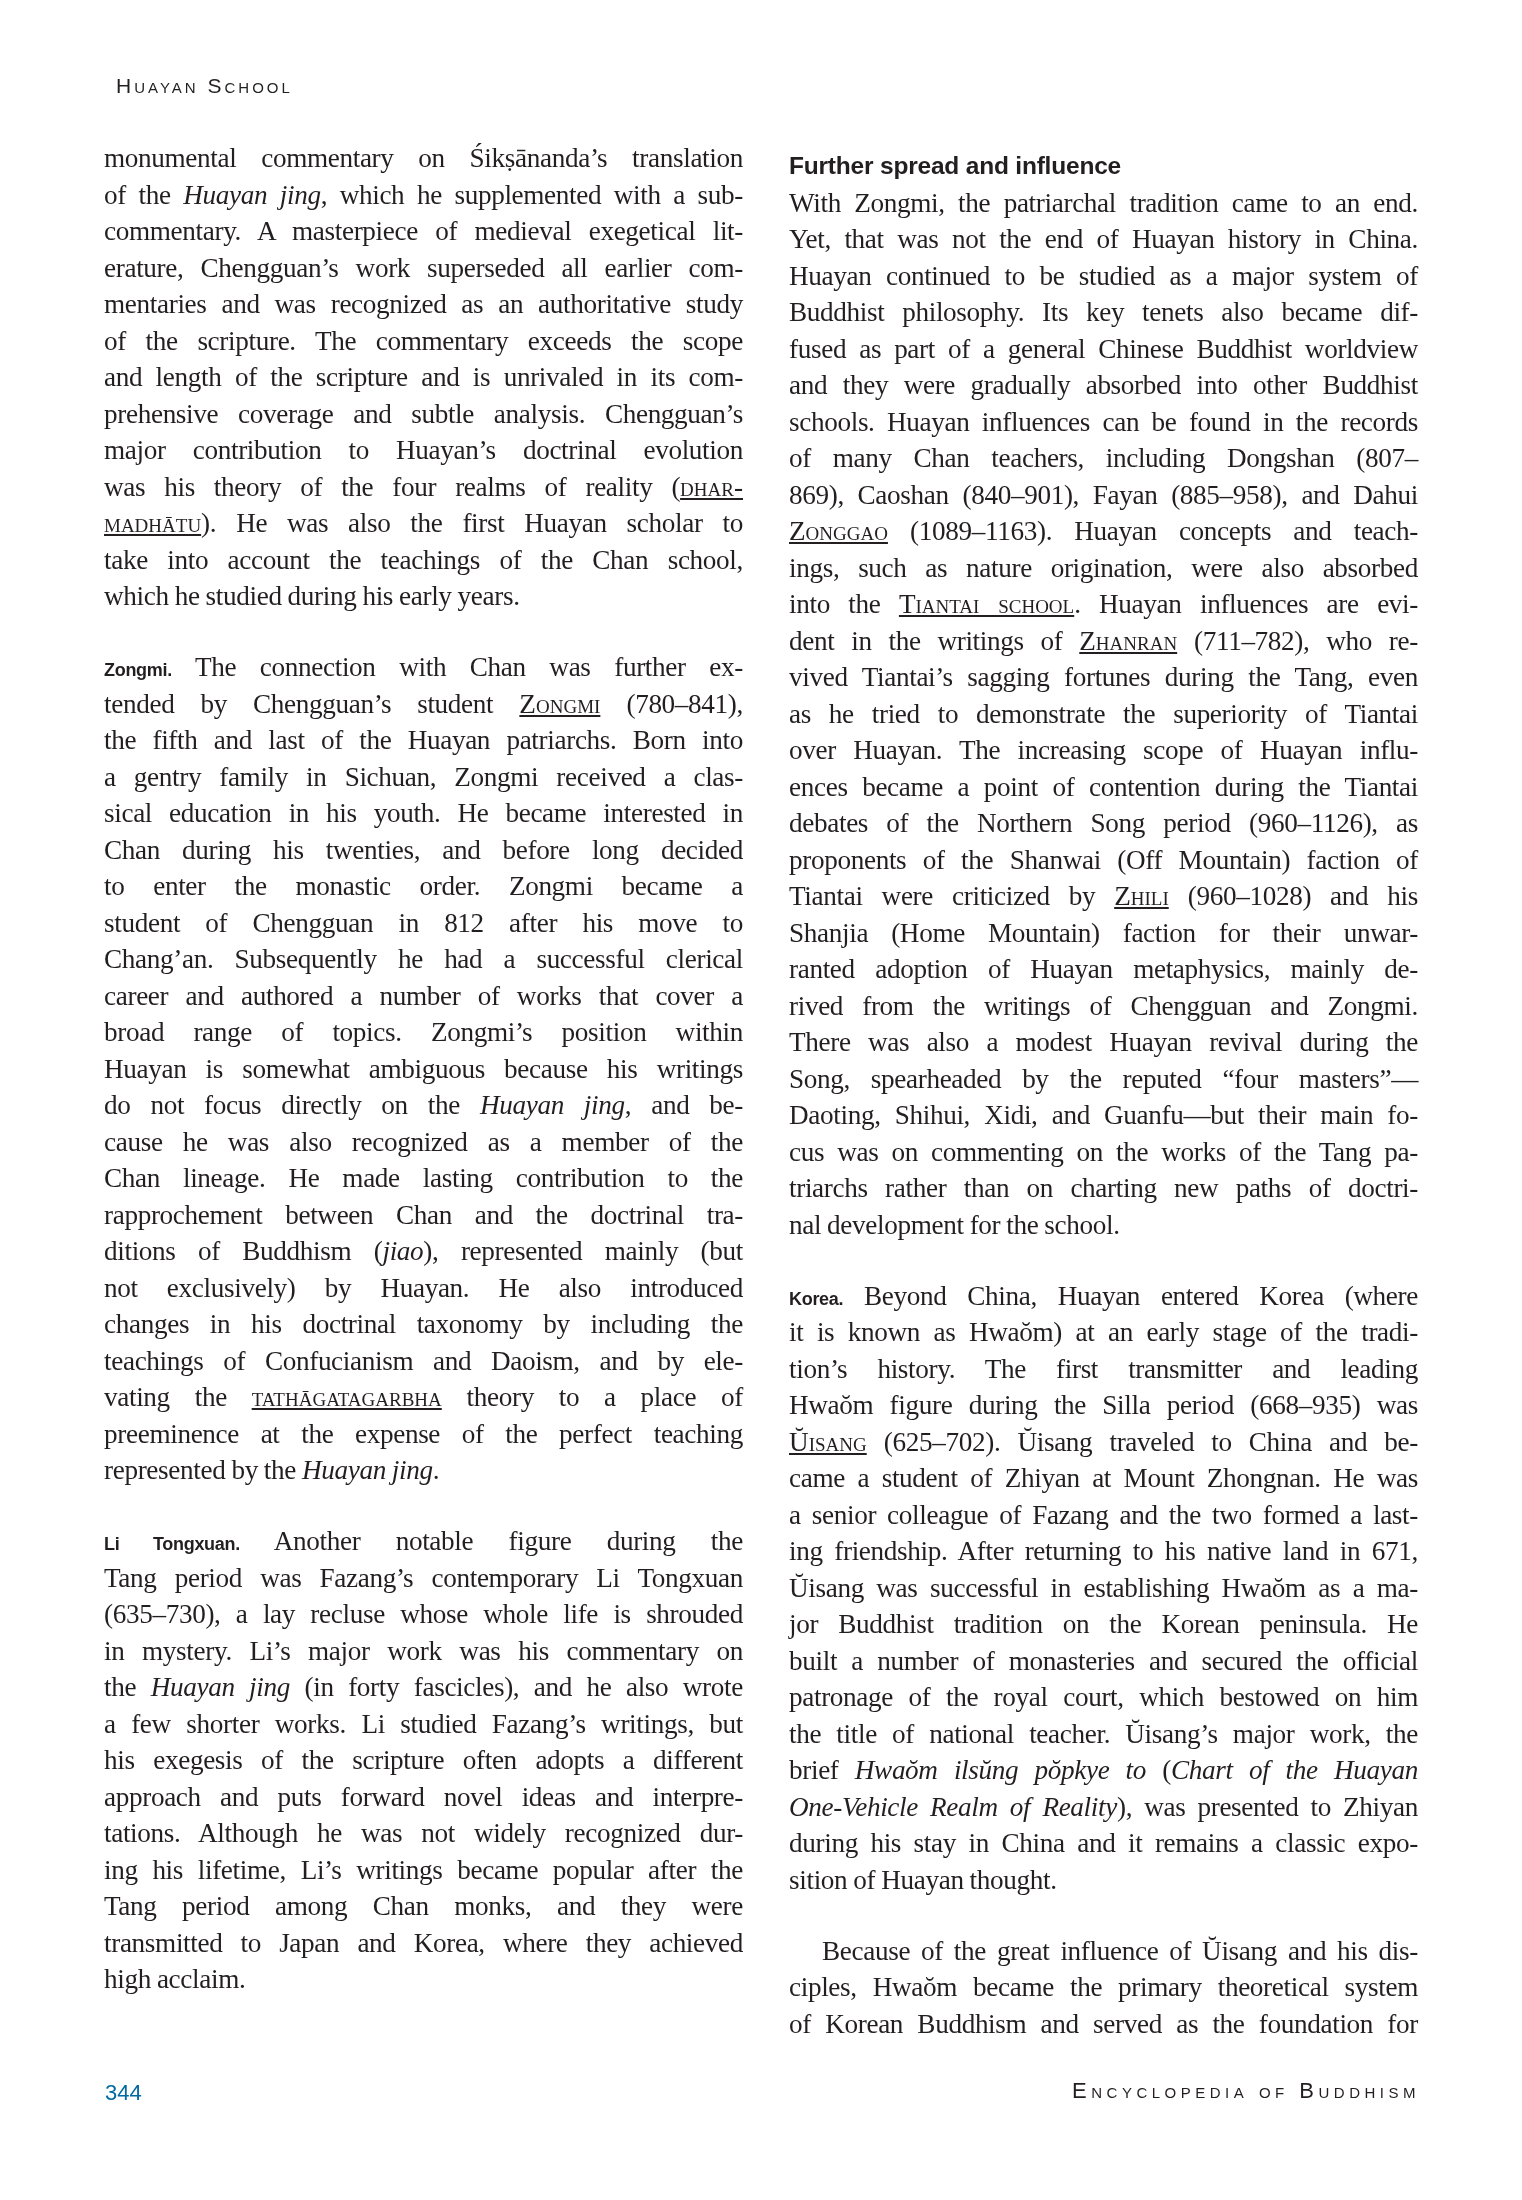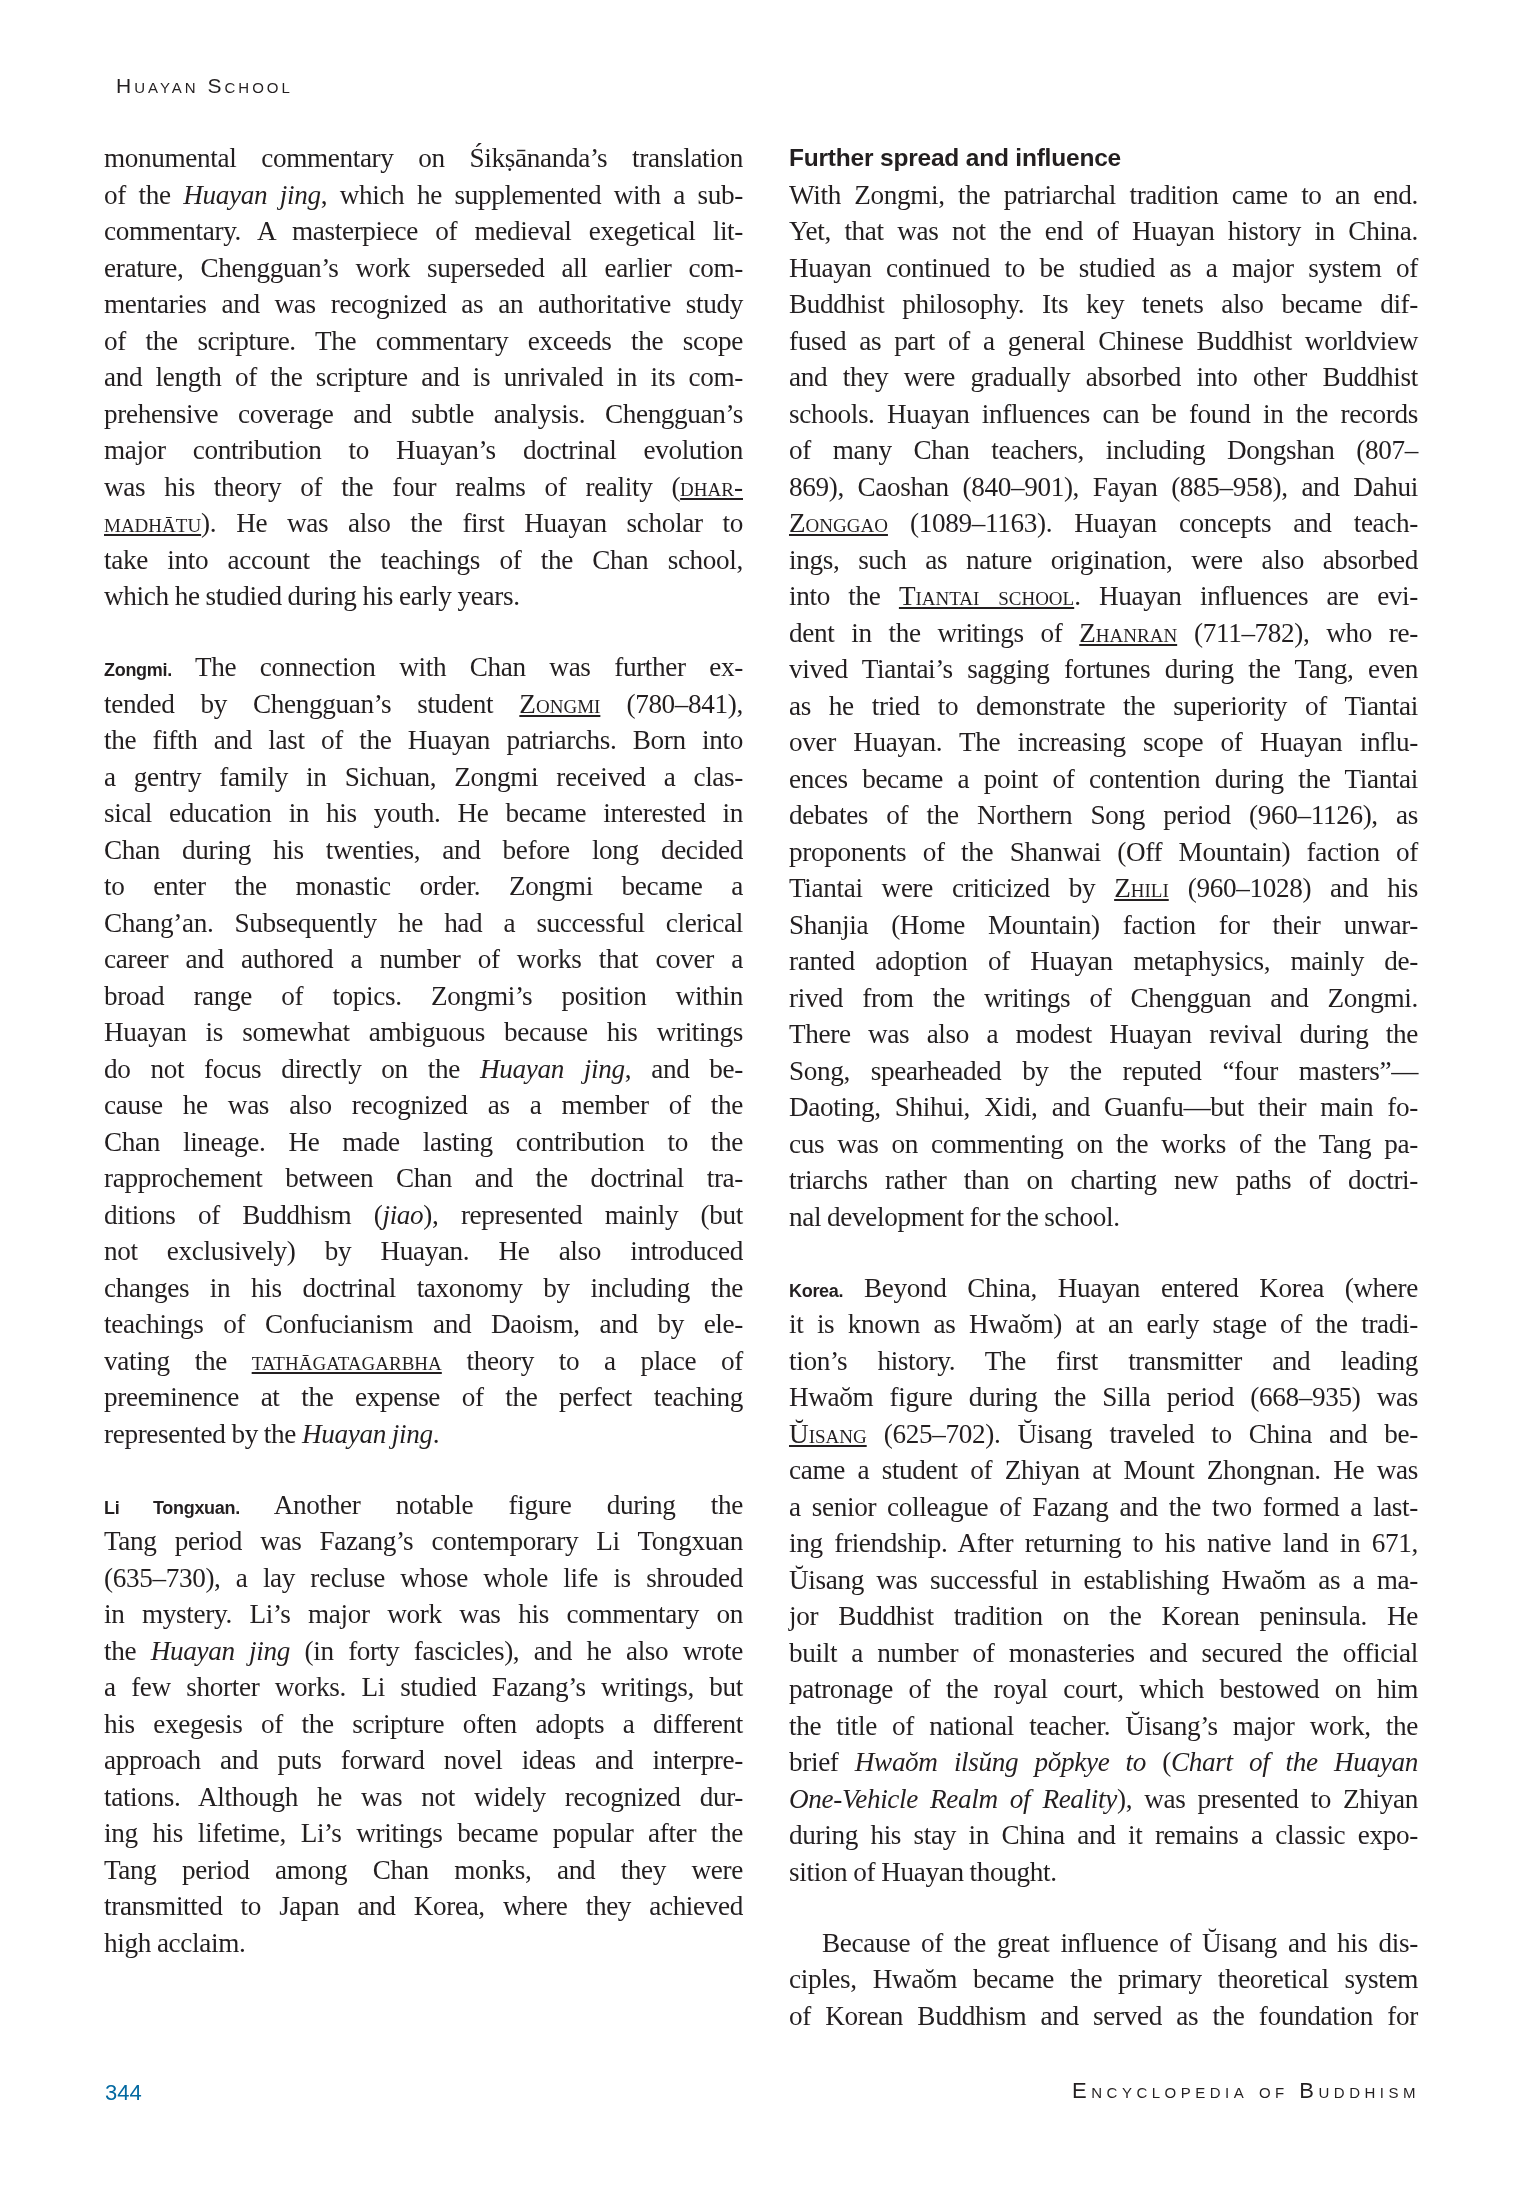--- a/index.html
+++ b/index.html
@@ -9,21 +9,21 @@
     color: #231f20;
   }
   .running-head {
     position: absolute; left: 116px; top: 74px;
     font-family: "Liberation Sans", "DejaVu Sans", sans-serif;
     font-size: 21px; letter-spacing: 3px; font-variant: small-caps;
     color: #231f20;
   }
   .column { position: absolute; top: 140px; }
   .col-left { left: 104px; width: 639px; }
-  .col-right { left: 789px; width: 629px; }
+  .col-right { left: 789px; width: 629px; margin-top: 8px; }
   .para { margin: 0 0 34.5px 0; }
   .para.no-gap { margin-bottom: 0; }
   .heading {
     font-family: "Liberation Sans", "DejaVu Sans", sans-serif;
     font-weight: bold; font-size: 24.5px; height: 36.5px; line-height: 36.5px;
     letter-spacing: -0.2px;
   }
   .line {
     display: block; height: 36.5px; line-height: 36.5px;
     font-size: 27.2px; white-space: nowrap;
@@ -72,20 +72,21 @@
       <span class="line last"><span>which he studied during his early years.</span></span>
     </div>
     <div class="para">
       <span class="line"><span class="run-b">Zongmi.</span><span> The connection with Chan was further ex-</span></span>
       <span class="line"><span>tended by Chengguan’s student </span><span class="run-sc">Zongmi</span><span> (780–841),</span></span>
       <span class="line"><span>the fifth and last of the Huayan patriarchs. Born into</span></span>
       <span class="line"><span>a gentry family in Sichuan, Zongmi received a clas-</span></span>
       <span class="line"><span>sical education in his youth. He became interested in</span></span>
       <span class="line"><span>Chan during his twenties, and before long decided</span></span>
       <span class="line"><span>to enter the monastic order. Zongmi became a</span></span>
+      <span class="line"><span>student of Chengguan in 812 after his move to</span></span>
       <span class="line"><span>Chang’an. Subsequently he had a successful clerical</span></span>
       <span class="line"><span>career and authored a number of works that cover a</span></span>
       <span class="line"><span>broad range of topics. Zongmi’s position within</span></span>
       <span class="line"><span>Huayan is somewhat ambiguous because his writings</span></span>
       <span class="line"><span>do not focus directly on the </span><span class="run-i">Huayan jing</span><span>, and be-</span></span>
       <span class="line"><span>cause he was also recognized as a member of the</span></span>
       <span class="line"><span>Chan lineage. He made lasting contribution to the</span></span>
       <span class="line"><span>rapprochement between Chan and the doctrinal tra-</span></span>
       <span class="line"><span>ditions of Buddhism (</span><span class="run-i">jiao</span><span>), represented mainly (but</span></span>
       <span class="line"><span>not exclusively) by Huayan. He also introduced</span></span>

